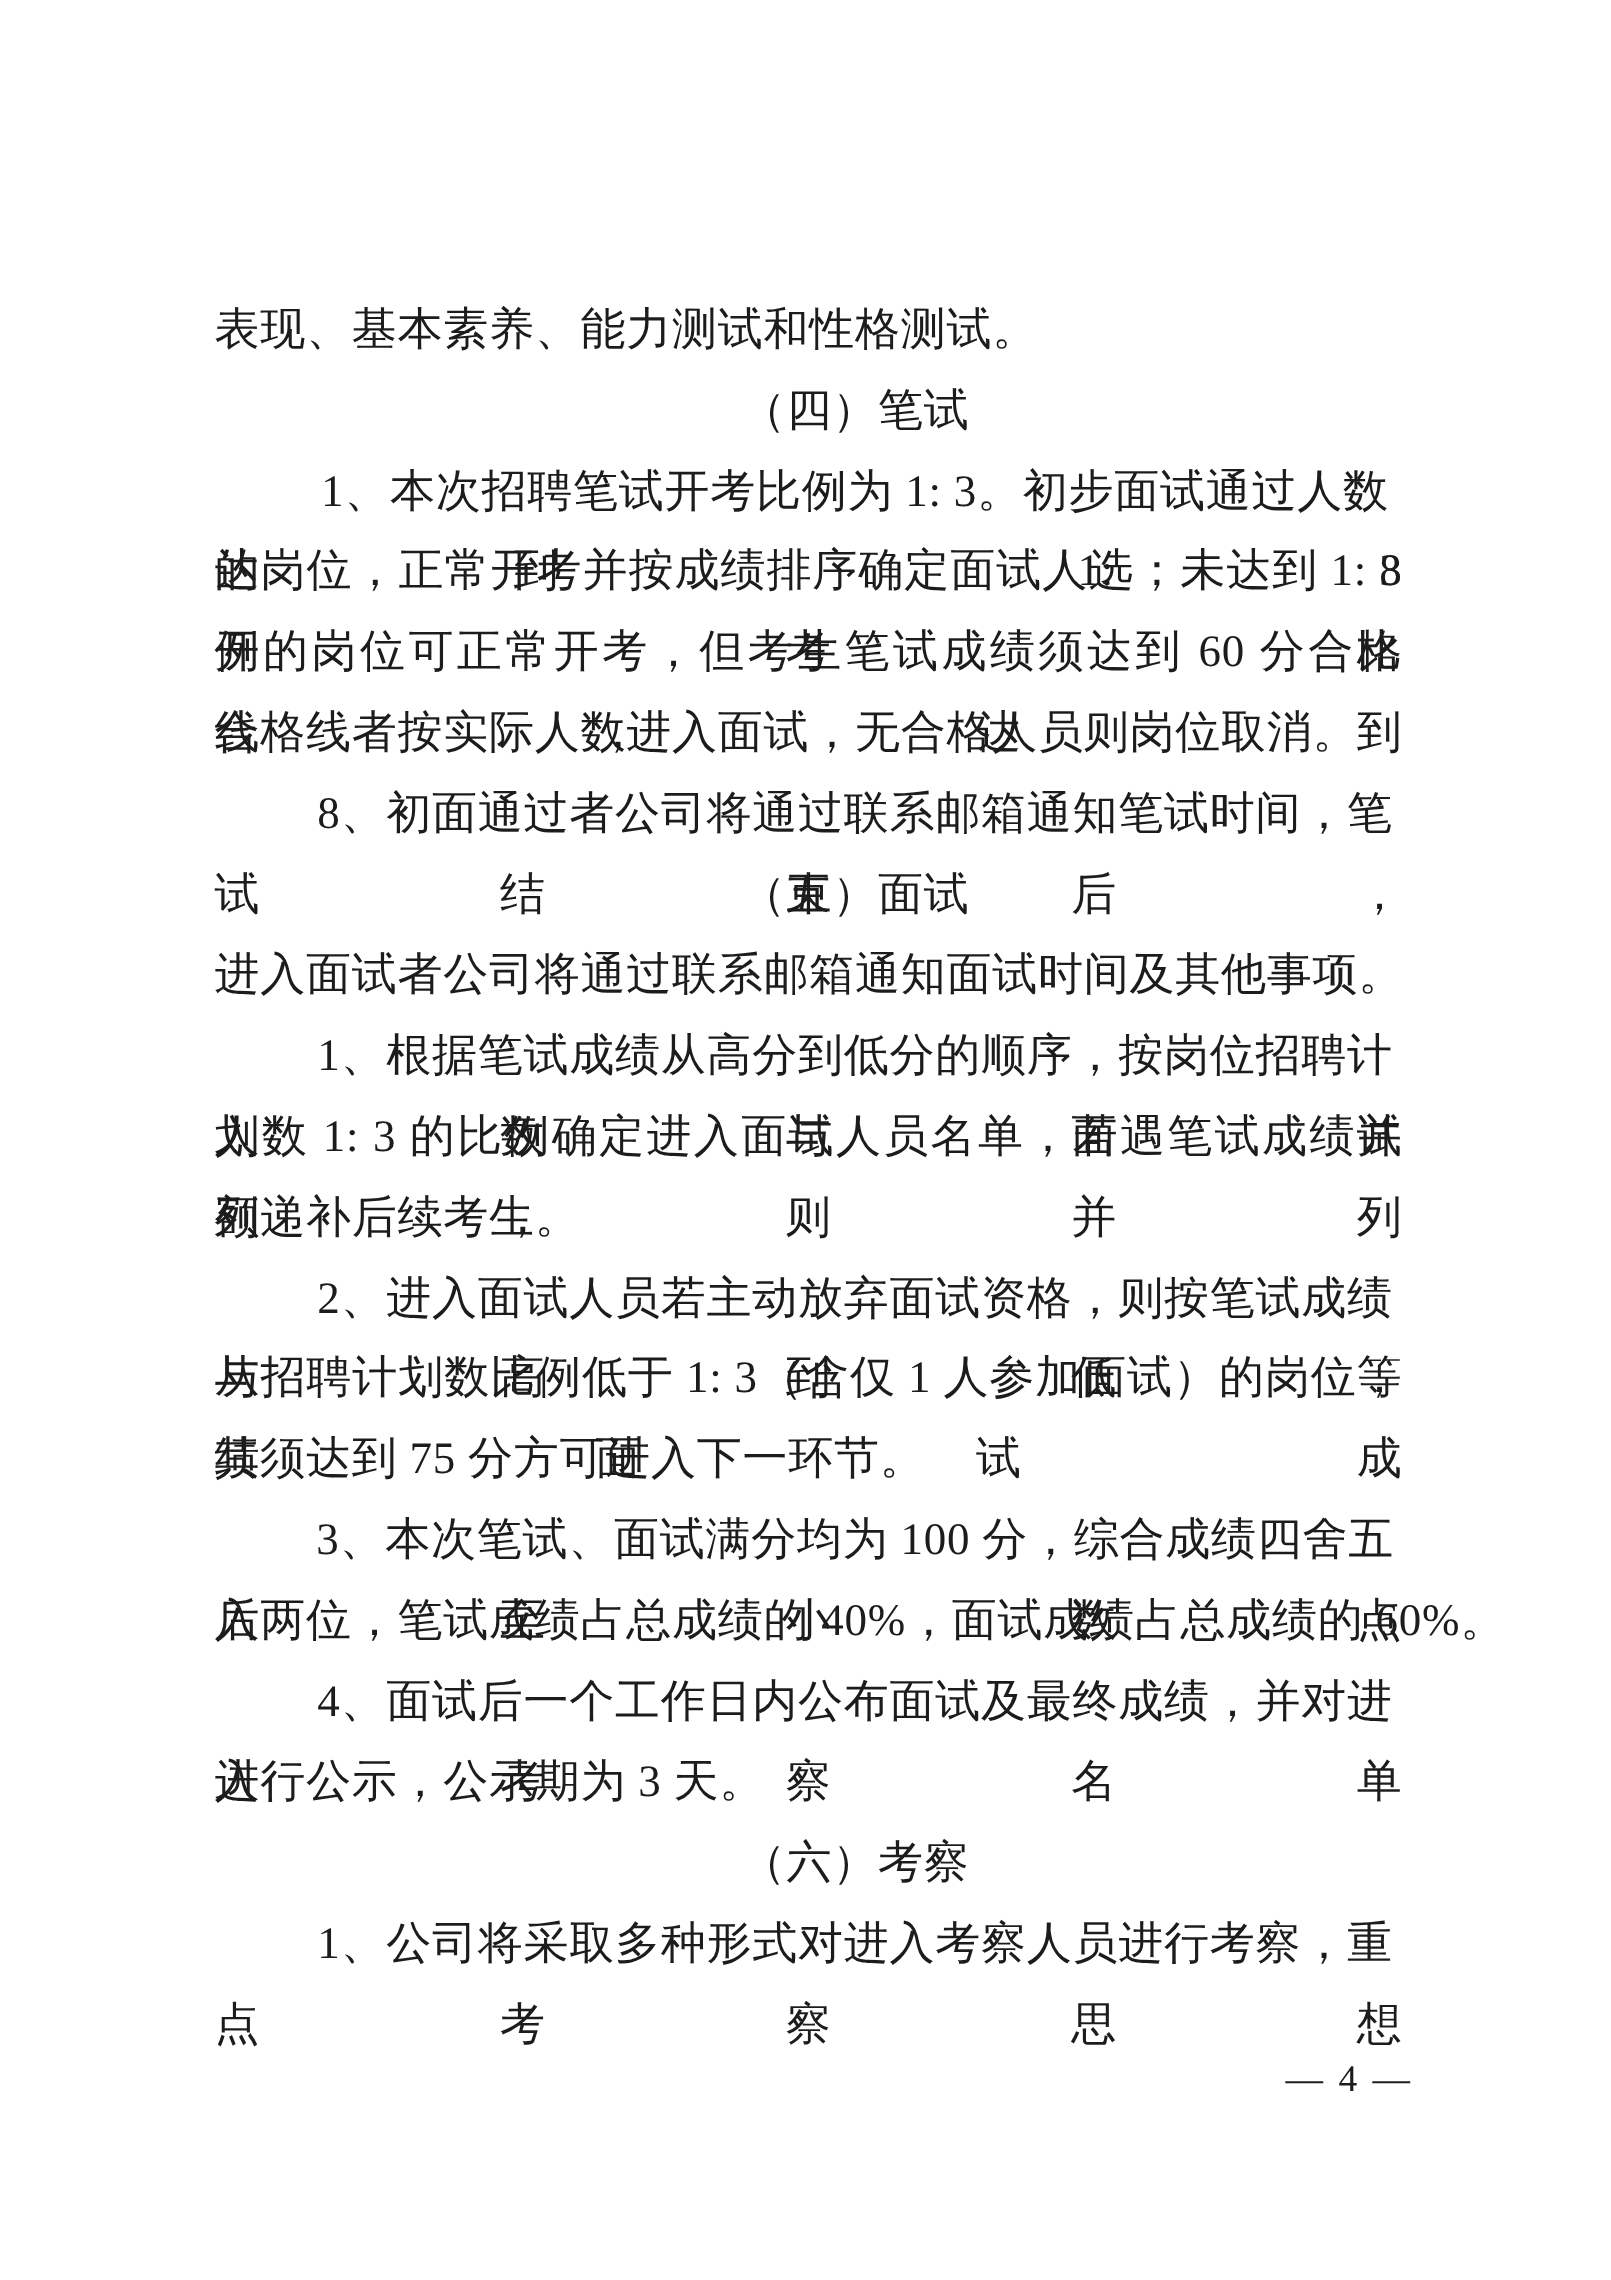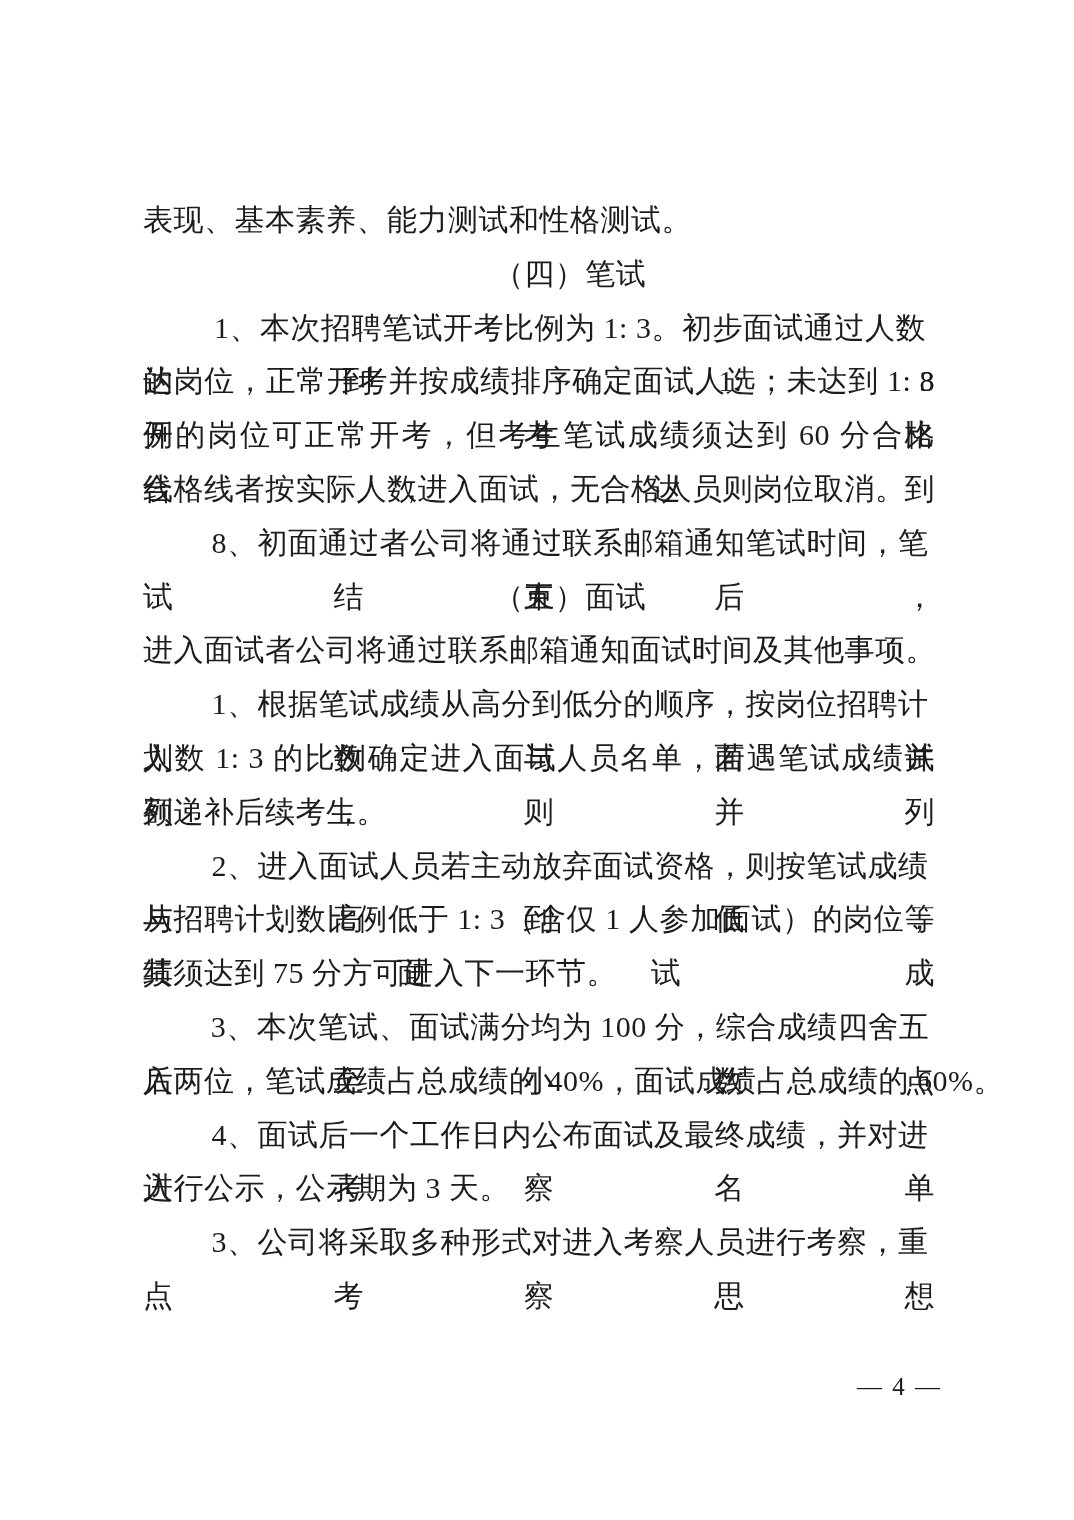--- a/index.html
+++ b/index.html
@@ -69,16 +69,17 @@
       <div class="line indent stretch">1、根据笔试成绩从高分到低分的顺序，按岗位招聘计划数与面试</div>
       <div class="line stretch">人数 1: 3 的比例确定进入面试人员名单，若遇笔试成绩并列，则并列</div>
       <div class="line">额递补后续考生。</div>
       <div class="line indent stretch">2、进入面试人员若主动放弃面试资格，则按笔试成绩从高到低等</div>
       <div class="line stretch">与招聘计划数比例低于 1: 3（含仅 1 人参加面试）的岗位，其面试成</div>
       <div class="line">绩须达到 75 分方可进入下一环节。</div>
       <div class="line indent stretch">3、本次笔试、面试满分均为 100 分，综合成绩四舍五入至小数点</div>
       <div class="line">后两位，笔试成绩占总成绩的 40%，面试成绩占总成绩的 60%。</div>
       <div class="line indent stretch">4、面试后一个工作日内公布面试及最终成绩，并对进入考察名单</div>
       <div class="line">进行公示，公示期为 3 天。</div>
-      <div class="line indent stretch">3、公司将采取多种形式对进入考察人员进行考察，重点考察思想</div>
+      <div class="line indent heading">（六）考察</div>
+      <div class="line indent stretch">1、公司将采取多种形式对进入考察人员进行考察，重点考察思想</div>
     </div>
   <div class="footer">— 4 —</div>
 </div>
 
 </body></html>

